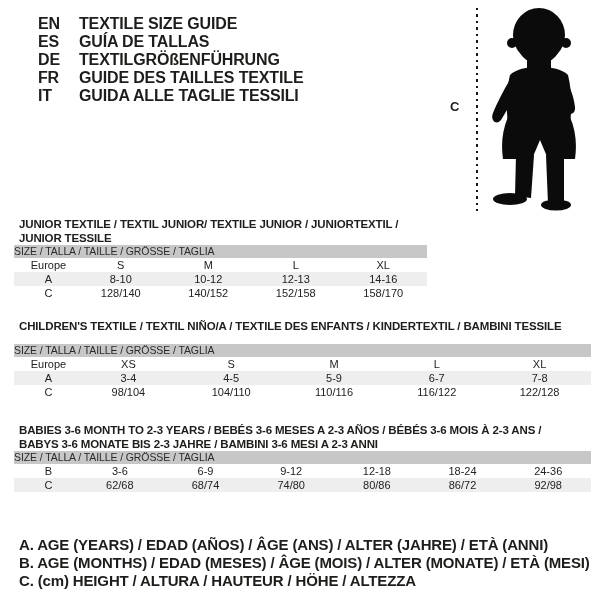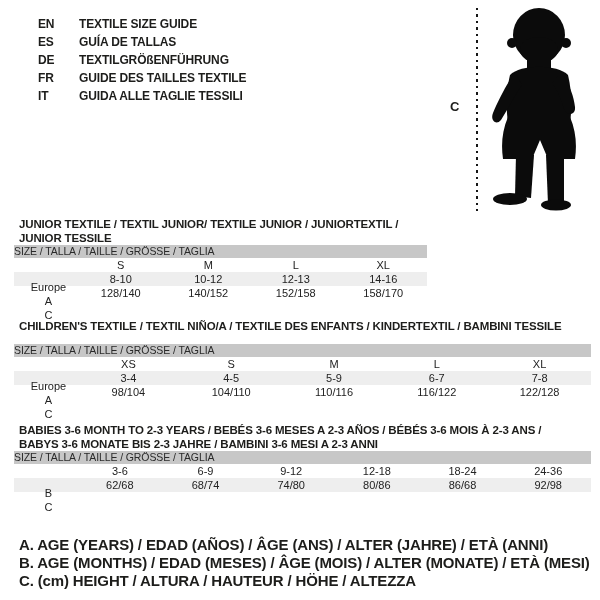--- a/index.html
+++ b/index.html
@@ -10,21 +10,21 @@
   }
   html,body{margin:0;padding:0;}
   body{
     width:600px;height:600px;position:relative;background:#ffffff;
     font-family:"Liberation Sans","DejaVu Sans",sans-serif;color:var(--text);
     overflow:hidden;
   }
   
   .lang-list{position:absolute;left:19px;top:15px;}
   .lang-row{display:flex;height:18px;align-items:center;
-    font-size:12px;font-weight:700;letter-spacing:-0.15px;padding-left:19px;}
+    font-size:16px;font-weight:700;letter-spacing:-0.15px;padding-left:19px;}
   .lang-code{width:41px;flex:0 0 41px;}
   
   .measure-line{position:absolute;left:476px;top:8px;width:2px;height:203px;
     background:repeating-linear-gradient(to bottom,#161616 0 2.2px,transparent 2.2px 6.5px);}
   .measure-label{position:absolute;left:450px;top:99px;font-size:13px;font-weight:700;}
   .baby-svg{position:absolute;left:482px;top:5px;width:116px;height:206px;}
   .baby-svg *{fill:var(--sil);}
   
   .size-table{position:absolute;left:14px;width:577px;}
   .size-table.t1{top:217px;width:413px;}
@@ -33,21 +33,21 @@
   .table-title{margin-left:5px;font-size:11.5px;font-weight:700;
     letter-spacing:-0.15px;line-height:14px;}
   .t1 .table-title{}
   .t2 .table-title{margin-bottom:11px;}
   .t3 .table-title{}
   .size-bar{height:13px;line-height:13px;background:var(--bar);
     font-size:10.5px;color:#2a2a2a;padding-left:0;letter-spacing:-0.1px;}
   .t-row{display:flex;height:14px;line-height:14px;font-size:11px;color:#222;}
   .t-row.shaded{background:var(--shade);}
   .t-cell{flex:1;text-align:center;white-space:nowrap;}
-  .t-cell.first{flex:0 0 57px;text-align:center;padding-left:6px;margin-top:22px;}
+  .t-cell.first{flex:0 0 57px;text-align:center;padding-left:6px;}
   
   .legend{position:absolute;left:19px;top:536px;}
   .legend-line{font-size:15px;font-weight:700;line-height:18px;letter-spacing:-0.15px;}
 </style>
 </head>
 <body>
 
 <div class="lang-list">
     <div class="lang-row">
       <span class="lang-code">EN</span>
@@ -169,21 +169,21 @@
         <div class="t-cell">12-18</div>
         <div class="t-cell">18-24</div>
         <div class="t-cell">24-36</div>
       </div>
       <div class="t-row shaded">
         <div class="t-cell first">C</div>
         <div class="t-cell">62/68</div>
         <div class="t-cell">68/74</div>
         <div class="t-cell">74/80</div>
         <div class="t-cell">80/86</div>
-        <div class="t-cell">86/68</div>
+        <div class="t-cell">86/72</div>
         <div class="t-cell">92/98</div>
       </div>
     </div>
 </div>
 
 <div class="legend">
     <div class="legend-line">A. AGE (YEARS) / EDAD (AÑOS) / ÂGE (ANS) / ALTER (JAHRE) / ETÀ (ANNI)</div>
     <div class="legend-line">B. AGE (MONTHS) / EDAD (MESES) / ÂGE (MOIS) / ALTER (MONATE) / ETÀ (MESI)</div>
     <div class="legend-line">C. (cm) HEIGHT / ALTURA / HAUTEUR / HÖHE / ALTEZZA</div>
   </div>

